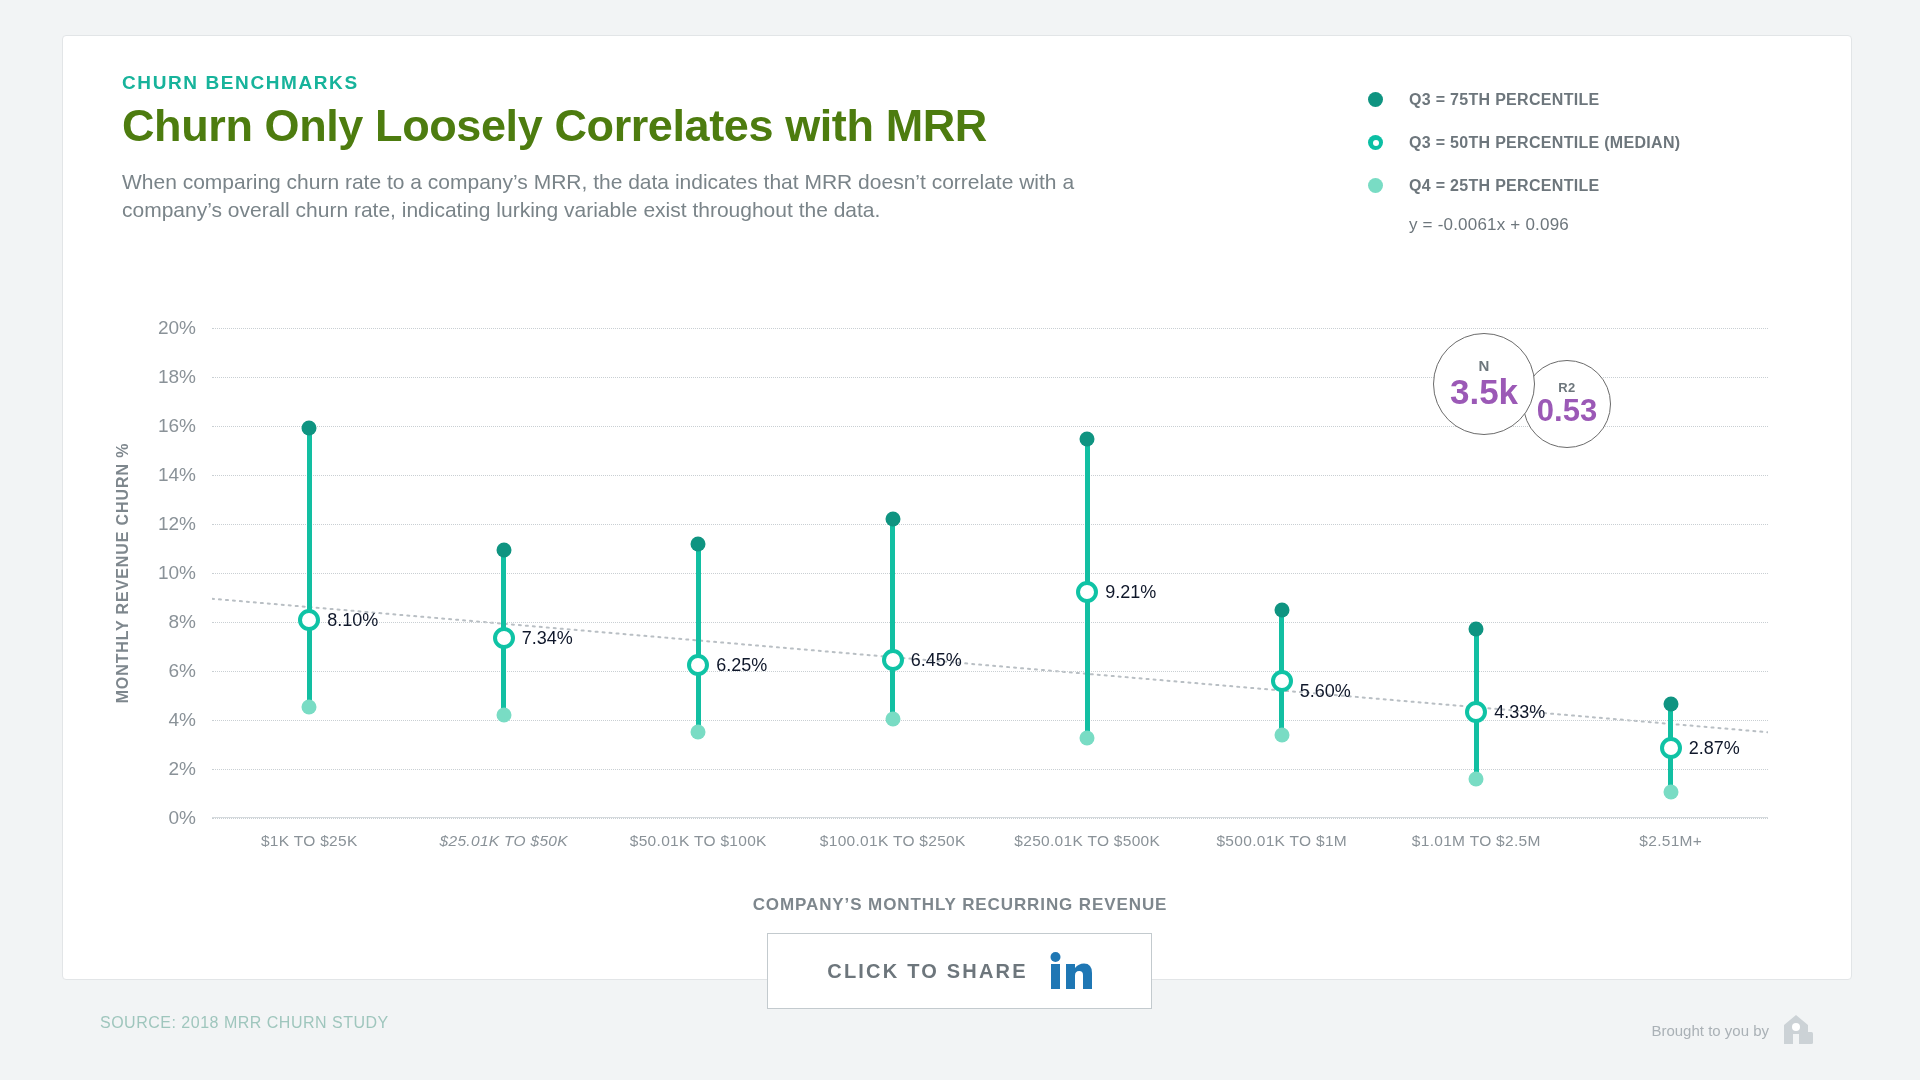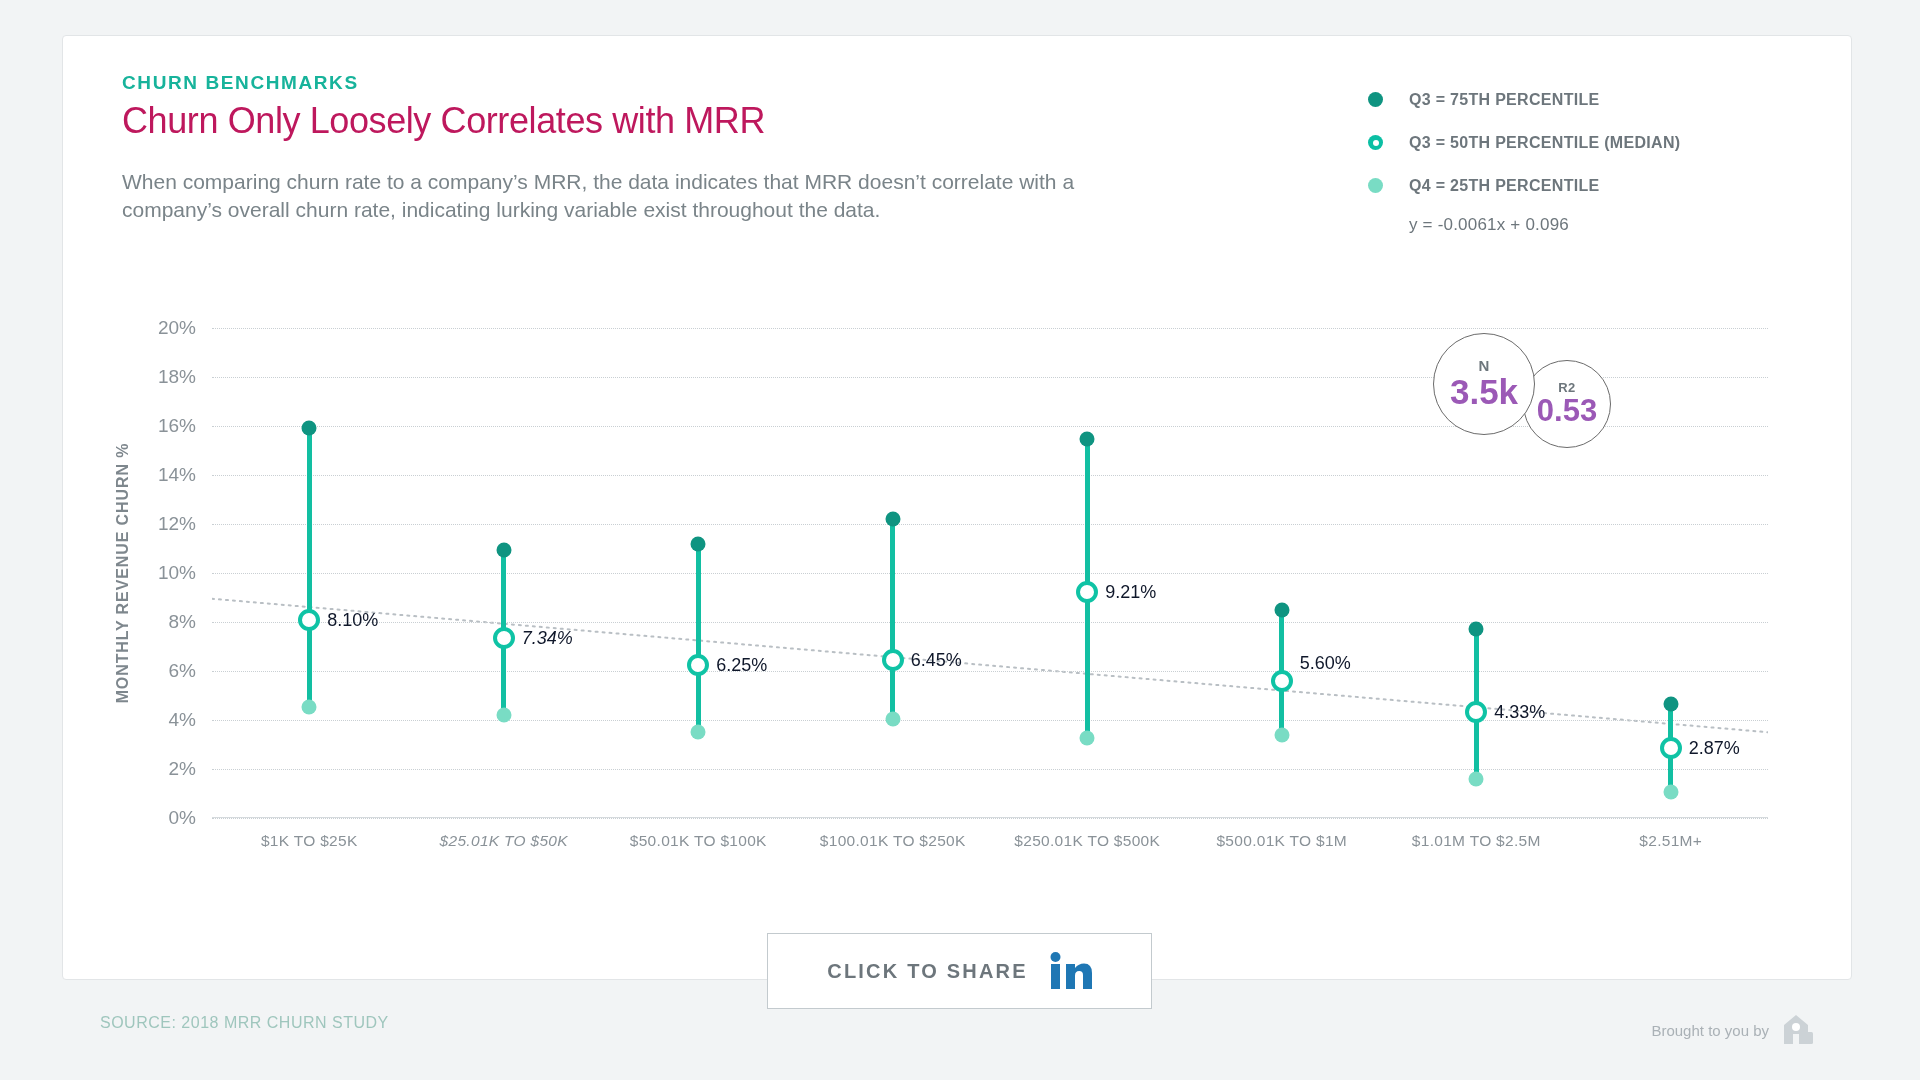--- a/index.html
+++ b/index.html
@@ -21,22 +21,22 @@
   }
 
   
   .eyebrow {
     position: absolute; left: 122px; top: 72px;
     font-size: 19px; font-weight: 700; letter-spacing: 1.6px;
     color: #17b39b; text-transform: uppercase;
   }
   .title {
     position: absolute; left: 122px; top: 100px;
-    font-size: 36px; font-weight: 400; letter-spacing: -0.4px;
-    color: #be185d; white-space: nowrap;
+    font-size: 45px; font-weight: 700; letter-spacing: -0.4px;
+    color: #4d7c0f; white-space: nowrap;
   }
   .subtitle {
     position: absolute; left: 122px; top: 168px;
     width: 1020px;
     font-size: 21px; line-height: 1.32; color: #7a8489;
   }
 
   
   .legend { position: absolute; left: 1368px; top: 78px; width: 400px; }
   .legend-row { display: flex; align-items: center; height: 43px; }
@@ -226,21 +226,21 @@
         <div class="pt pt-q1" style="bottom: 111.475px;"></div>
         <div class="pt pt-q3" style="bottom: 389.55px;"></div>
         <div class="pt pt-med" style="bottom: 198.45px;"></div>
         <div class="pt-label" style="bottom: 198.45px;">8.10%</div>
       </div>
       <div class="series" style="left: 291.75px;">
         <div class="stem" style="bottom: 102.9px; height: 165.375px;"></div>
         <div class="pt pt-q1" style="bottom: 102.9px;"></div>
         <div class="pt pt-q3" style="bottom: 268.275px;"></div>
         <div class="pt pt-med" style="bottom: 179.83px;"></div>
-        <div class="pt-label" style="bottom: 179.83px; font-style: italic;">7.34%</div>
+        <div class="pt-label" style="bottom: 179.83px;">7.34%</div>
       </div>
       <div class="series" style="left: 486.25px;">
         <div class="stem" style="bottom: 85.75px; height: 188.65px;"></div>
         <div class="pt pt-q1" style="bottom: 85.75px;"></div>
         <div class="pt pt-q3" style="bottom: 274.4px;"></div>
         <div class="pt pt-med" style="bottom: 153.125px;"></div>
         <div class="pt-label" style="bottom: 153.125px;">6.25%</div>
       </div>
       <div class="series" style="left: 680.75px;">
         <div class="stem" style="bottom: 99.225px; height: 199.675px;"></div>
@@ -254,38 +254,39 @@
         <div class="pt pt-q1" style="bottom: 79.625px;"></div>
         <div class="pt pt-q3" style="bottom: 378.525px;"></div>
         <div class="pt pt-med" style="bottom: 225.645px;"></div>
         <div class="pt-label" style="bottom: 225.645px;">9.21%</div>
       </div>
       <div class="series" style="left: 1069.75px;">
         <div class="stem" style="bottom: 83.3px; height: 124.95px;"></div>
         <div class="pt pt-q1" style="bottom: 83.3px;"></div>
         <div class="pt pt-q3" style="bottom: 208.25px;"></div>
         <div class="pt pt-med" style="bottom: 137.2px;"></div>
-        <div class="pt-label" style="bottom: 155px;">5.60%</div>
+        <div class="pt-label" style="bottom: 127px;">5.60%</div>
       </div>
       <div class="series" style="left: 1264.25px;">
         <div class="stem" style="bottom: 39.2px; height: 149.45px;"></div>
         <div class="pt pt-q1" style="bottom: 39.2px;"></div>
         <div class="pt pt-q3" style="bottom: 188.65px;"></div>
         <div class="pt pt-med" style="bottom: 106.085px;"></div>
         <div class="pt-label" style="bottom: 106.085px;">4.33%</div>
       </div>
       <div class="series" style="left: 1458.75px;">
         <div class="stem" style="bottom: 25.725px; height: 88.2px;"></div>
         <div class="pt pt-q1" style="bottom: 25.725px;"></div>
         <div class="pt pt-q3" style="bottom: 113.925px;"></div>
         <div class="pt pt-med" style="bottom: 70.315px;"></div>
         <div class="pt-label" style="bottom: 70.315px;">2.87%</div>
       </div>
     </div>
 
+  <div class="xlabel">COMPANY’S MONTHLY RECURRING REVENUE</div>
 
   <div class="share-btn">
     <span class="share-text">CLICK TO SHARE</span>
     <svg class="li-logo" width="42" height="38" viewBox="0 0 42 38">
       <rect x="1" y="12" width="9" height="25" fill="#1f77b4"></rect>
       <circle cx="5.5" cy="5" r="5" fill="#1f77b4"></circle>
       <path d="M16 12 h9 v4 q3.5 -4.5 9 -4.5 q8 0 8 9.5 V37 h-9 V23 q0 -4 -3.8 -4 q-4.2 0 -4.2 4.6 V37 h-9 Z" fill="#1f77b4"></path>
     </svg>
   </div>
 

